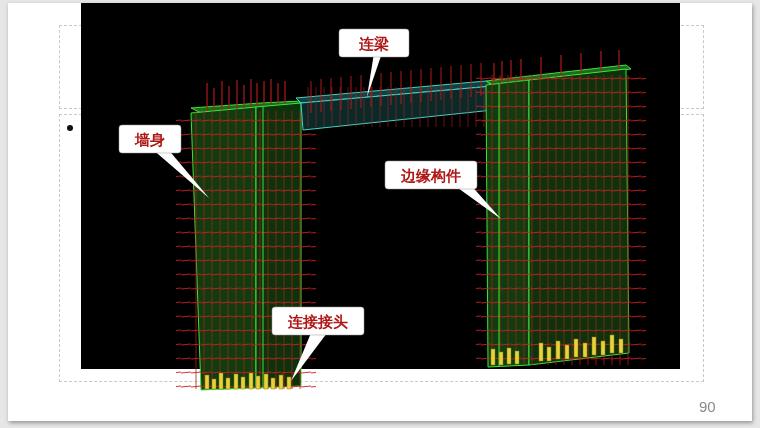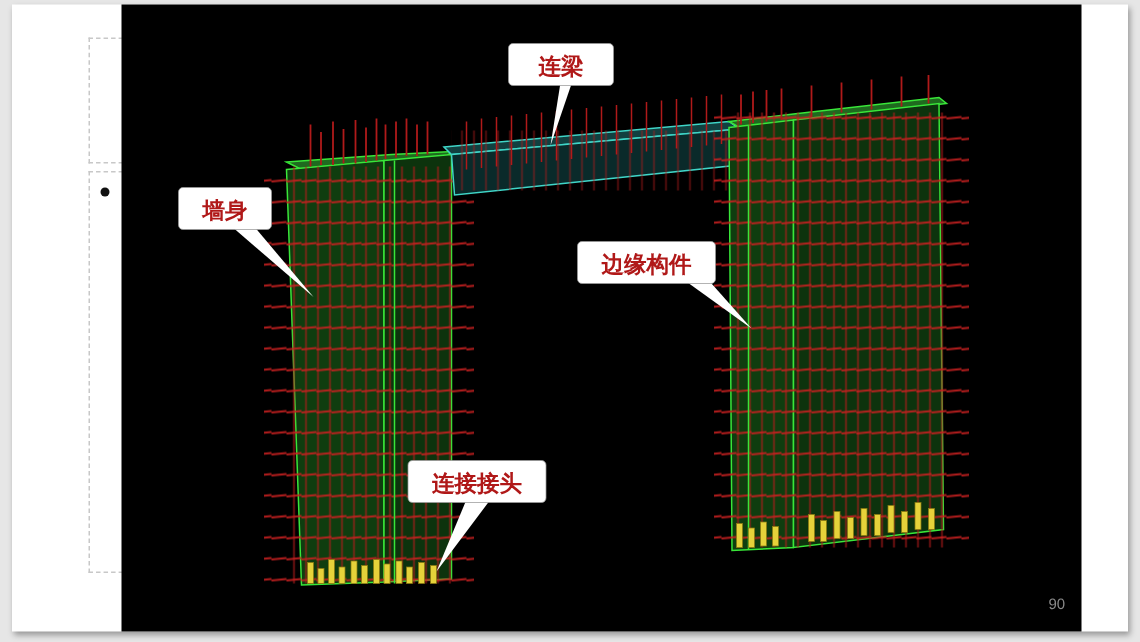--- a/index.html
+++ b/index.html
@@ -2,22 +2,22 @@
 <html><head>
 <meta charset="utf-8">
 <style>
   html,body{margin:0;padding:0;}
   body{width:760px;height:428px;background:#e6e6e6;position:relative;overflow:hidden;font-family:"DejaVu Sans",sans-serif;}
   .slide{position:absolute;left:8px;top:3px;width:744px;height:418px;background:#ffffff;box-shadow:1px 2px 4px rgba(0,0,0,0.35);}
   .ph{position:absolute;border:1px dashed #c8c8c8;}
   .ph-title{left:51px;top:22px;width:643px;height:82px;}
   .ph-body{left:51px;top:111px;width:643px;height:266px;}
   .bullet{position:absolute;left:59px;top:122px;width:6px;height:6px;border-radius:50%;background:#111;}
-  .image{position:absolute;left:73px;top:0px;width:599px;height:418px;background:#000;padding-left:41px;}
-  .page-num{position:absolute;left:691px;top:395px;font-size:10px;color:#8a8a8a;font-family:"Liberation Sans",sans-serif;}
+  .image{position:absolute;left:73px;top:0px;width:599px;height:366px;background:#000;}
+  .page-num{position:absolute;left:691px;top:395px;font-size:15px;color:#8a8a8a;font-family:"Liberation Sans",sans-serif;}
   svg{position:absolute;left:0;top:0;}
   .callout-text{font-family:"DejaVu Serif",serif;font-size:15px;fill:#b01818;font-weight:bold;}
 </style>
 </head>
 <body>
 
 <div class="slide">
   <div class="ph ph-title"></div>
   <div class="ph ph-body"></div>
   <div class="bullet"></div>

